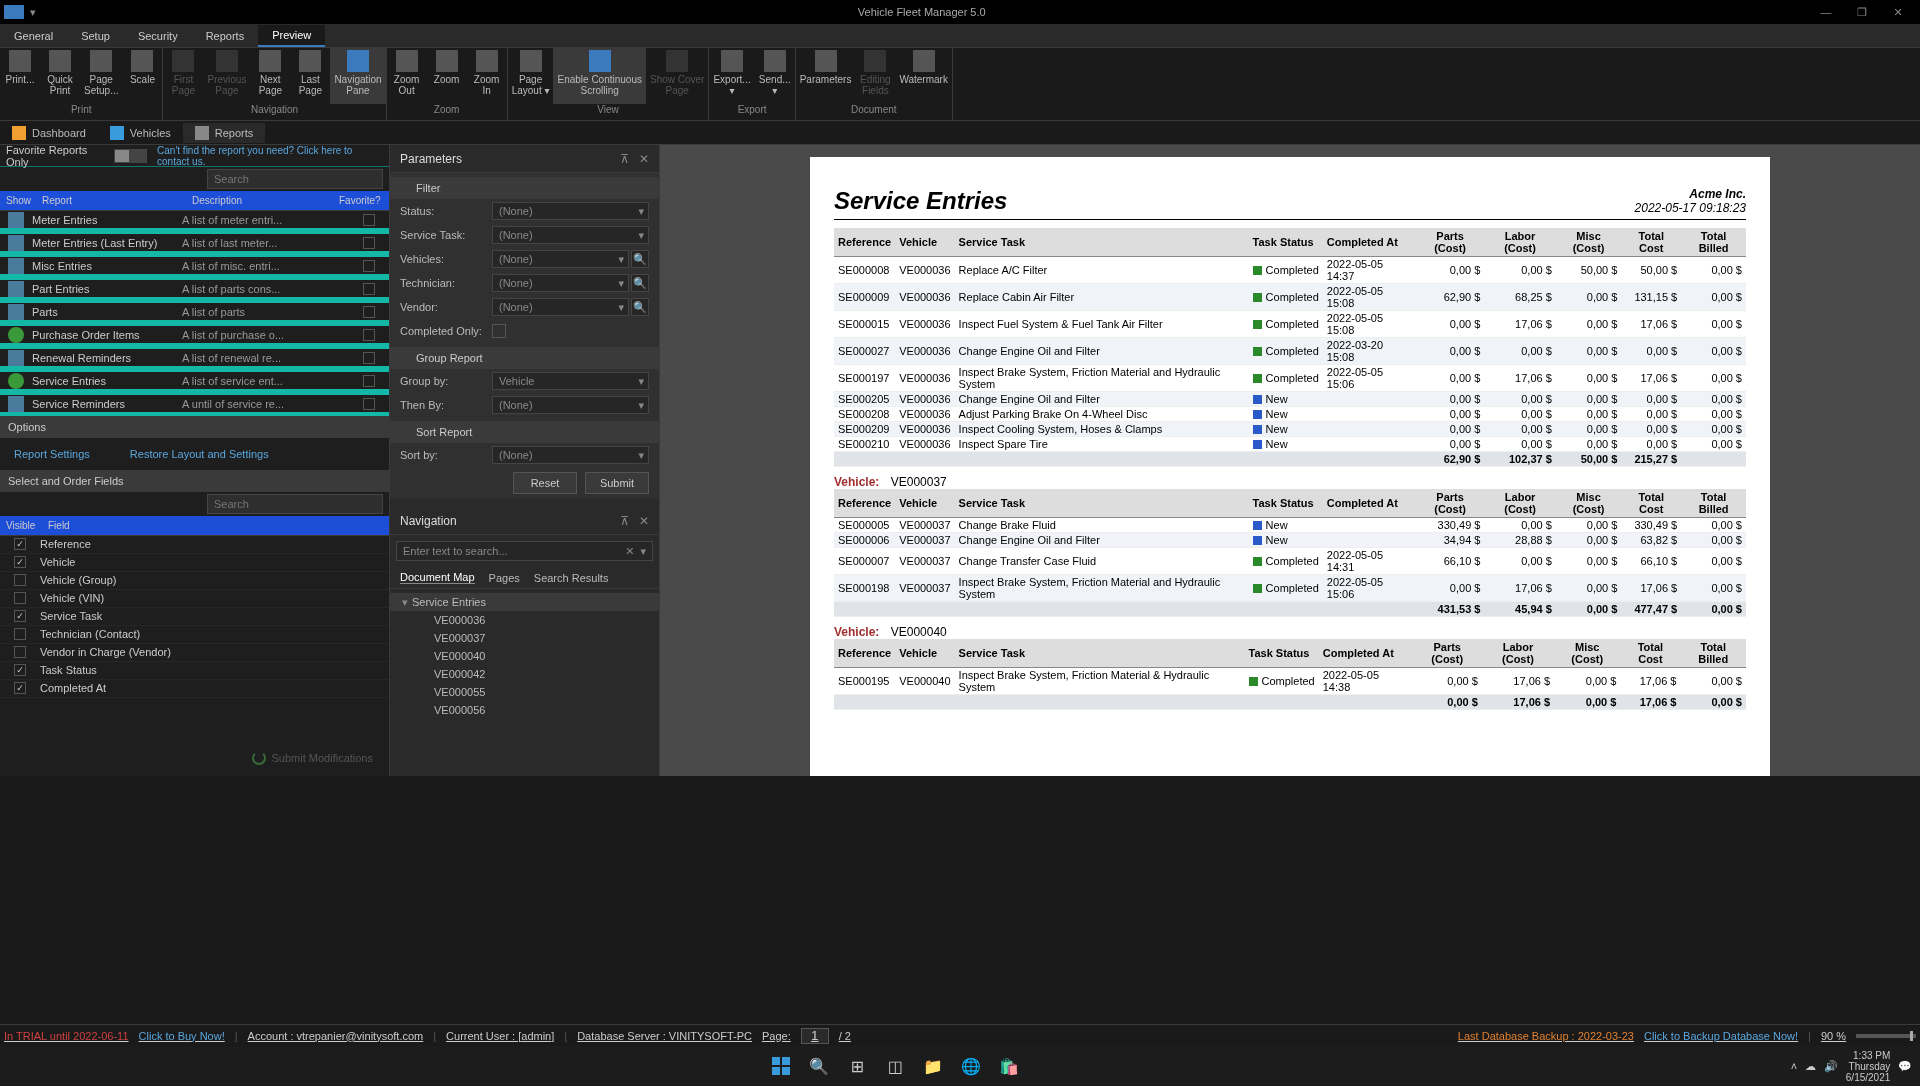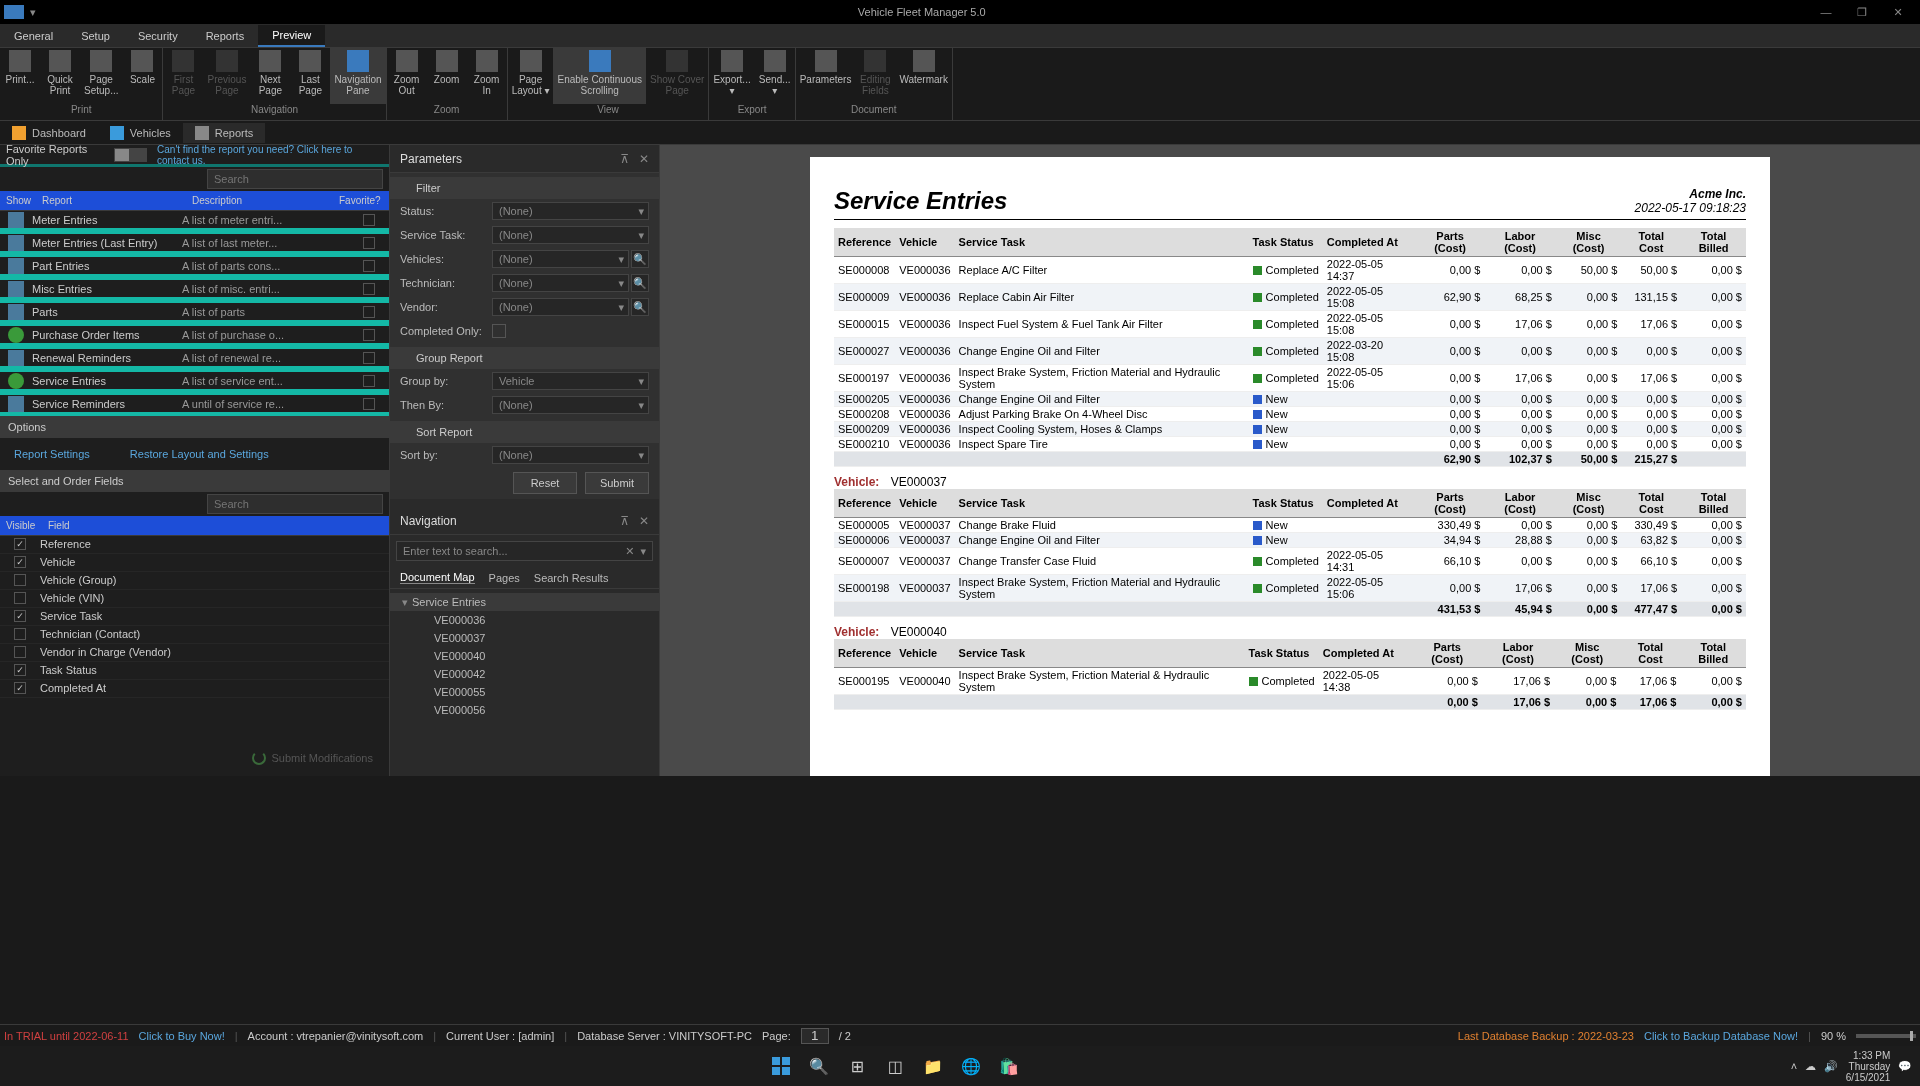--- a/index.html
+++ b/index.html
@@ -24,21 +24,21 @@
 .ribbon .rbtn.disabled .ico { background:#333; }
 .ribbon .rbtn.disabled .t { color:#555; }
 .tabbar { height:24px; background:#1a1a1a; display:flex; align-items:center; border-bottom:1px solid #3a3a3a; }
 .tabbar .tab { padding:3px 12px; display:flex; align-items:center; gap:6px; cursor:pointer; color:#bbb; }
 .tabbar .tab.active { background:#2a2a2a; }
 .tabbar .tico { width:14px; height:14px; background:#f0a030; }
 .tabbar .tico.blue { background:#3a9bdc; }
 .tabbar .tico.grey { background:#888; }
 .main { display:flex; height:631px; }
 .left { width:390px; display:flex; flex-direction:column; background:#1e1e1e; border-right:1px solid #3a3a3a; }
-.favrow { height:22px; display:flex; align-items:center; padding:0 6px; gap:10px; border-bottom:3px solid #0f766e; }
+.favrow { height:22px; display:flex; align-items:center; padding:0 6px; gap:10px; border-bottom:1px solid #0f766e; }
 .favrow .sw { width:36px; height:14px; background:#444; position:relative; }
 .favrow .sw::after { content:''; position:absolute; left:1px; top:1px; width:14px; height:12px; background:#888; }
 .favrow .lnk { color:#5aa7de; cursor:pointer; margin-left:auto; font-size:10px;}
 .searchrow { height:24px; display:flex; justify-content:flex-end; padding:2px 6px; }
 .searchrow input { width:176px; height:20px; background:#2e2e2e; border:1px solid #444; color:#aaa; padding:0 6px; font-size:11px; }
 .thead { height:20px; background:#1d4ed8; display:flex; align-items:center; border-bottom:1px solid #3a3a3a; }
 .thead .c { padding:0 6px; color:#ccc; font-size:10px; }
 .rptlist { flex:1; overflow-y:auto; position:relative; }
 .rptrow { height:23px; display:flex; align-items:center; border-bottom:6px solid #14b8a6; cursor:pointer; }
 .rptrow .ico { width:16px; height:16px; background:#4a7a9c; margin:0 8px; }
@@ -92,21 +92,21 @@
 .tbl th { background:#ddd; font-weight:bold; text-align:left; padding:2px 4px; border-bottom:1px solid #888; font-size:11px; }
 .tbl th.r { text-align:center; }
 .tbl td { padding:1px 4px; font-size:11px; border-bottom:1px solid #eee; }
 .tbl td.r { text-align:right; }
 .tbl tr.alt { background:#f0f3f7; }
 .tbl tr.tot td { font-weight:bold; background:#e0e3e7; border-top:1px solid #aaa;}
 .stat { display:flex; align-items:center; gap:4px; }
 .stat .sq { width:9px; height:9px; }
 .stat .sq.g { background:#2a8a2a; }
 .stat .sq.b { background:#2a5aca; }
-.status { position:fixed; bottom:40px; left:0; right:0; height:22px; background:#1a1a1a; border-top:1px solid #3a3a3a; display:flex; align-items:center; padding:0 4px; gap:10px; font-size:11px; }
+.status { position:fixed; bottom:40px; left:0; right:0; height:22px; background:#1a1a1a; border-top:1px solid #3a3a3a; display:flex; align-items:center; padding:0 4px; gap:10px; font-size:11px;text-decoration:underline; }
 .status .red { color:#d04040; }
 .status .blue { color:#5aa7de; cursor:pointer; }
 .status .sep { color:#555; }
 .status .sp { flex:1; }
 .status .org { color:#e08030; }
 .status .pgin { width:28px; height:16px; background:#2a2a2a; border:1px solid #555; color:#ccc; text-align:center;}
 .taskbar { position:fixed; bottom:0; left:0; right:0; height:40px; background:#1c1c1c; display:flex; align-items:center; }
 .taskbar .cent { flex:1; display:flex; justify-content:center; gap:6px; }
 .taskbar .tb { width:32px; height:32px; display:flex; align-items:center; justify-content:center; cursor:pointer; font-size:16px; }
 .taskbar .tray { display:flex; align-items:center; gap:8px; padding-right:8px; }
@@ -290,30 +290,30 @@
         <div class="rptrow">
           <div class="ico "></div>
           <div class="nm">Meter Entries (Last Entry)</div>
           <div class="ds">A list of last meter...</div>
           <div class="fv">
             <div class="cb"></div>
           </div>
         </div>
         <div class="rptrow">
           <div class="ico "></div>
+          <div class="nm">Misc Entries</div>
+          <div class="ds">A list of misc. entri...</div>
+          <div class="fv">
+            <div class="cb"></div>
+          </div>
+        </div>
+        <div class="rptrow">
+          <div class="ico "></div>
           <div class="nm">Part Entries</div>
           <div class="ds">A list of parts cons...</div>
-          <div class="fv">
-            <div class="cb"></div>
-          </div>
-        </div>
-        <div class="rptrow">
-          <div class="ico "></div>
-          <div class="nm">Misc Entries</div>
-          <div class="ds">A list of misc. entri...</div>
           <div class="fv">
             <div class="cb"></div>
           </div>
         </div>
         <div class="rptrow">
           <div class="ico "></div>
           <div class="nm">Parts</div>
           <div class="ds">A list of parts</div>
           <div class="fv">
             <div class="cb"></div>

